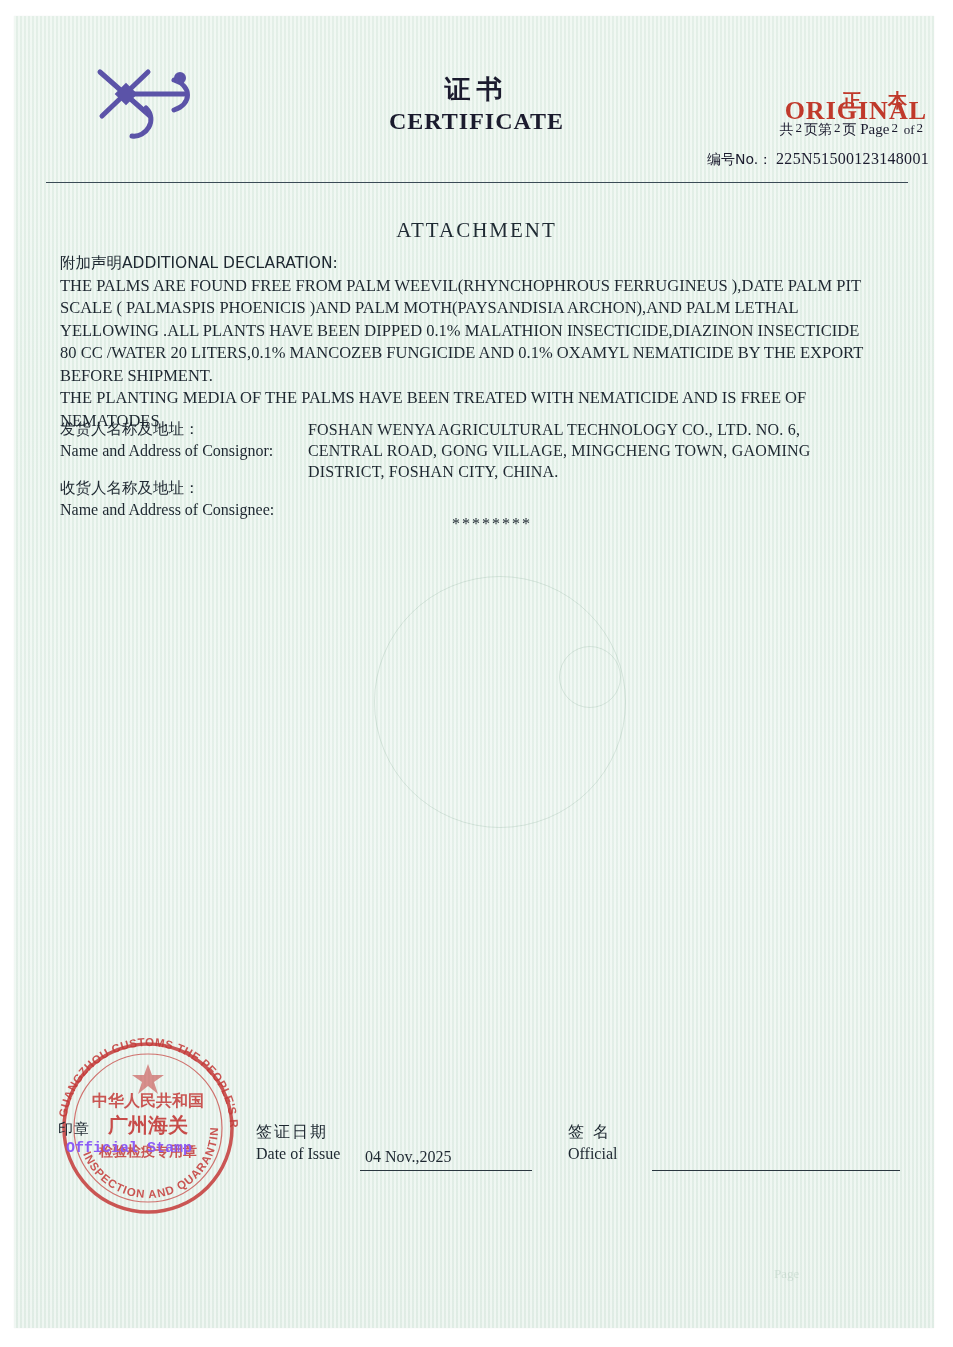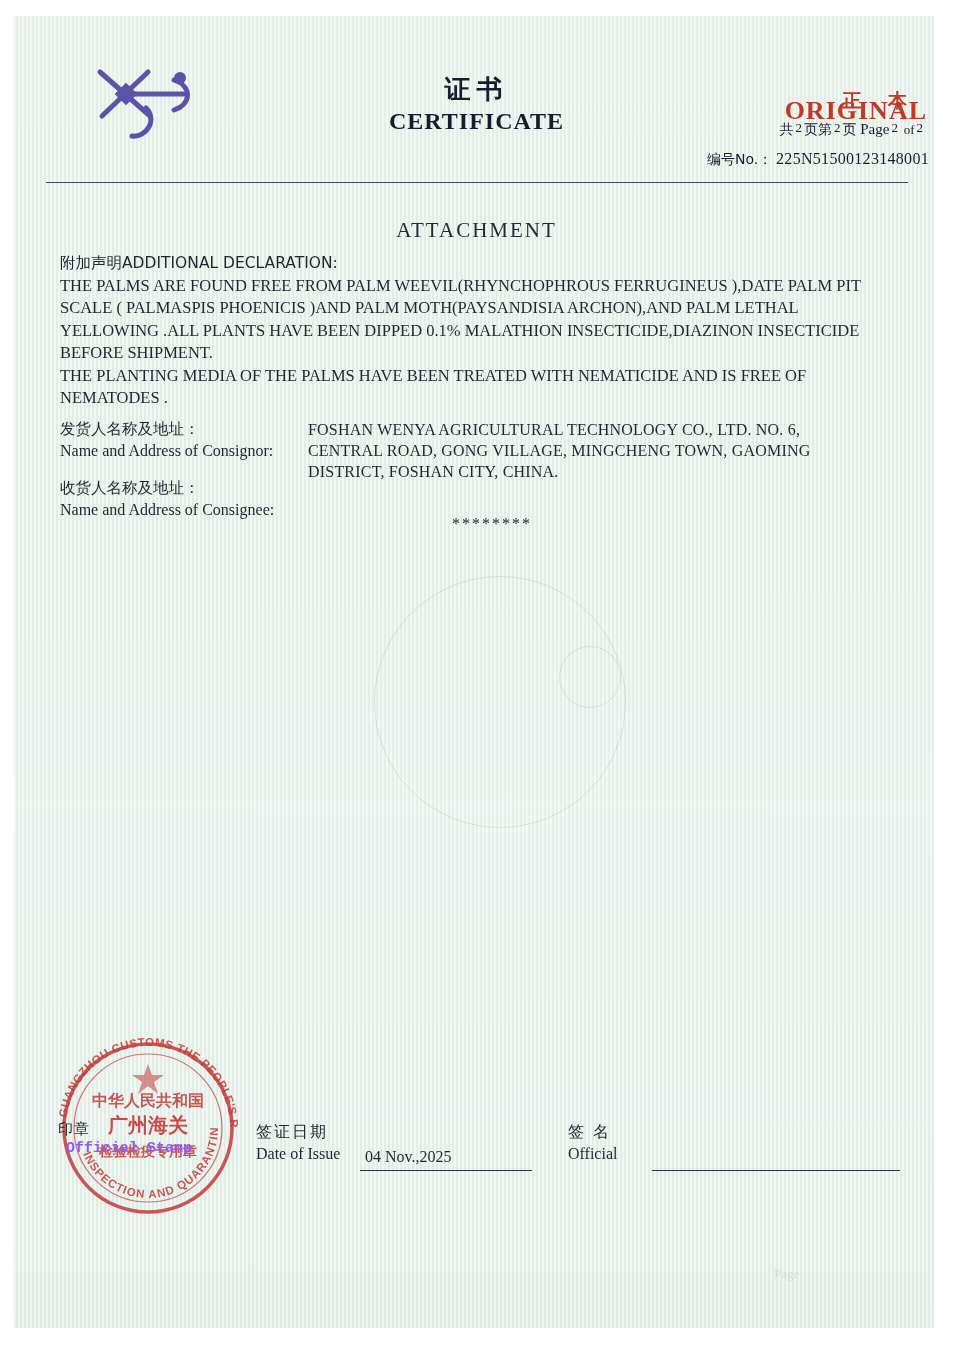--- a/index.html
+++ b/index.html
@@ -295,20 +295,21 @@
 
   <div class="rule"></div>
 
   <div class="attachment">ATTACHMENT</div>
 
   <div class="body">
     <p class="cn">附加声明ADDITIONAL DECLARATION:</p>
     <p>THE PALMS ARE FOUND FREE FROM PALM WEEVIL(RHYNCHOPHROUS FERRUGINEUS ),DATE PALM PIT</p>
     <p>SCALE ( PALMASPIS PHOENICIS )AND PALM MOTH(PAYSANDISIA ARCHON),AND PALM LETHAL</p>
     <p>YELLOWING .ALL PLANTS HAVE BEEN DIPPED 0.1% MALATHION INSECTICIDE,DIAZINON INSECTICIDE</p>
+    <p>80 CC  /WATER 20 LITERS,0.1% MANCOZEB FUNGICIDE AND 0.1% OXAMYL NEMATICIDE BY THE EXPORT</p>
     <p>BEFORE SHIPMENT.</p>
     <p>THE PLANTING MEDIA OF THE PALMS HAVE BEEN TREATED WITH NEMATICIDE AND IS FREE OF</p>
     <p>NEMATODES .</p>
   </div>
 
   <div class="field" style="top:419px;">
     <span class="label-cn">发货人名称及地址：</span>
     <span class="label-en">Name and Address of Consignor:</span>
     <span class="value">
       <span style="display:block">FOSHAN WENYA AGRICULTURAL TECHNOLOGY CO., LTD.   NO. 6,</span>

